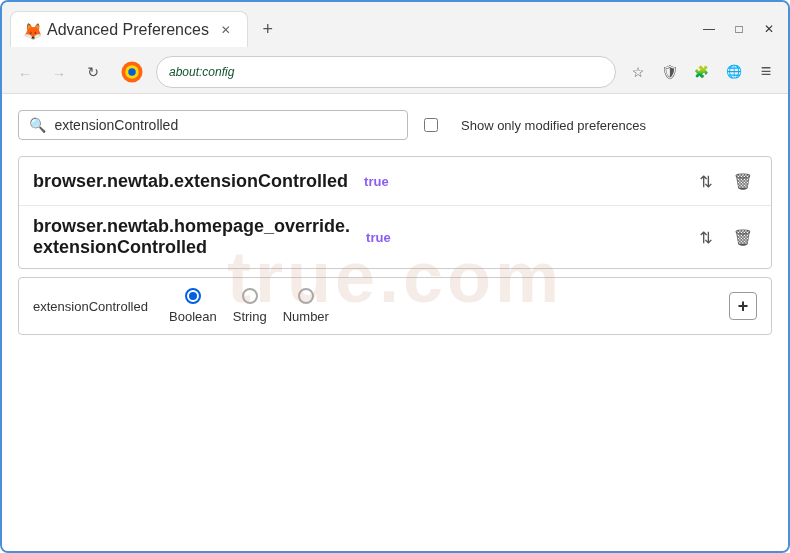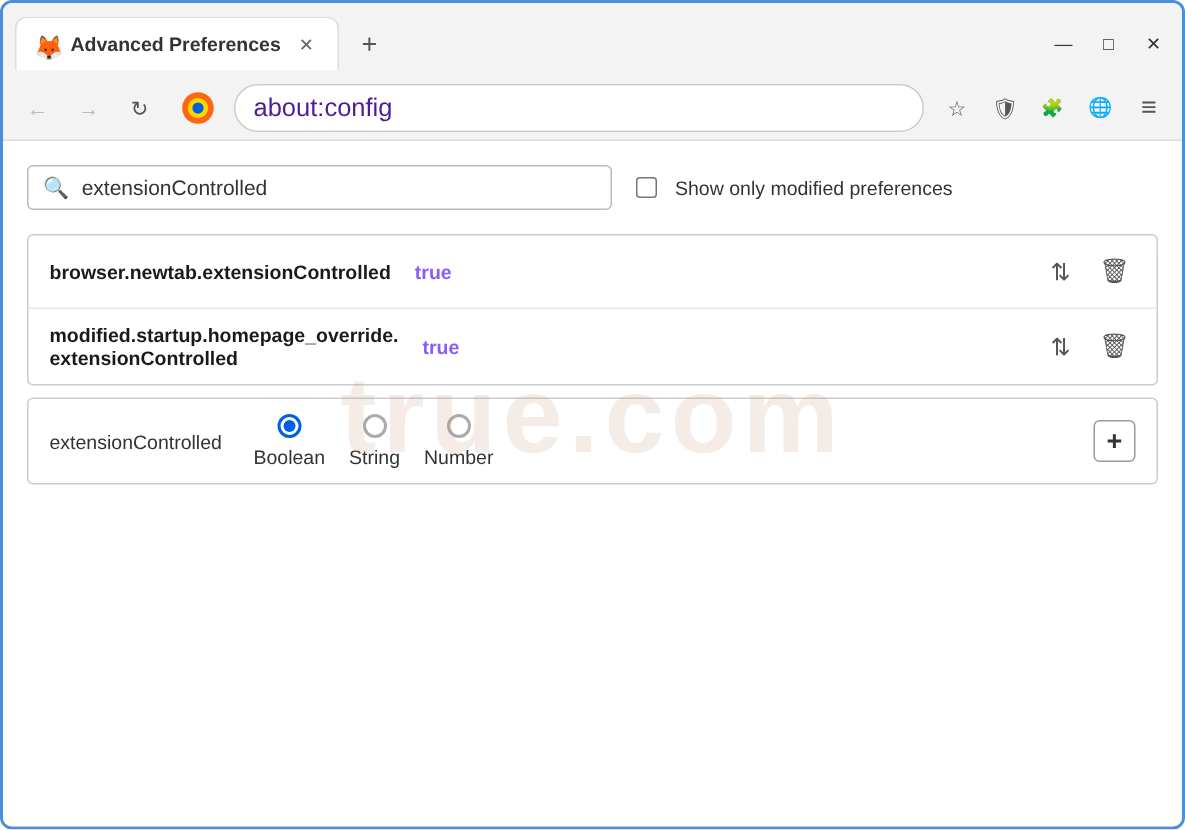--- a/index.html
+++ b/index.html
@@ -47,27 +47,26 @@
       position: relative;
     }
 
     .tab-favicon {
       width: 16px;
       height: 16px;
       flex-shrink: 0;
     }
 
     .tab-title {
-      font-size: 13px;
+      font-size: 16px;
       color: #333;
       flex: 1;
       white-space: nowrap;
       overflow: hidden;
       text-overflow: ellipsis;
-      font-weight: bold;
     }
 
     .tab-close {
       width: 18px;
       height: 18px;
       display: flex;
       align-items: center;
       justify-content: center;
       border-radius: 50%;
       font-size: 12px;
@@ -148,23 +147,24 @@
       background: #fff;
       border: 1px solid #ccc;
       border-radius: 20px;
       padding: 4px 12px;
       flex: 1;
       height: 32px;
       gap: 6px;
     }
 
     .address-text {
-      font-size: 17px;
-      color: #4c1d95;
+      font-size: 12px;
+      color: #14532d;
       flex: 1;
+      font-style: italic;
     }
 
     .nav-icons-right {
       display: flex;
       align-items: center;
       gap: 4px;
       margin-left: 4px;
     }
 
     .nav-icon {
@@ -216,21 +216,21 @@
       outline: none;
       font-size: 14px;
       color: #333;
       flex: 1;
       background: transparent;
     }
 
     .checkbox-row {
       display: flex;
       align-items: center;
-      gap: 12px;
+      gap: 23px;
       font-size: 13px;
       color: #333;
     }
 
     .checkbox-row input[type="checkbox"] {
       width: 14px;
       height: 14px;
     }
 
     
@@ -248,21 +248,21 @@
       border-bottom: 1px solid #e8e8e8;
       min-height: 48px;
     }
 
     .pref-row:last-child {
       border-bottom: none;
     }
 
     .pref-name {
       font-weight: bold;
-      font-size: 13px;
+      font-size: 18px;
       color: #1a1a1a;
       flex: 0 0 auto;
       max-width: 320px;
     }
 
     .pref-value {
       font-weight: bold;
       font-size: 13px;
       color: #8b5cf6;
       margin-left: 16px;
@@ -456,21 +456,21 @@
         <div class="pref-actions">
           <button class="icon-btn">
             <span class="swap-icon">⇄</span>
           </button>
           <button class="icon-btn">🗑</button>
         </div>
       </div>
 
       <div class="pref-row">
         <span class="pref-name">
-          <span>modified.startup.homepage_override.</span><br>
+          <span>browser.newtab.homepage_override.</span><br>
           <span>extensionControlled</span>
         </span>
         <span class="pref-value">true</span>
         <div class="pref-actions">
           <button class="icon-btn">
             <span class="swap-icon">⇄</span>
           </button>
           <button class="icon-btn">🗑</button>
         </div>
       </div>

